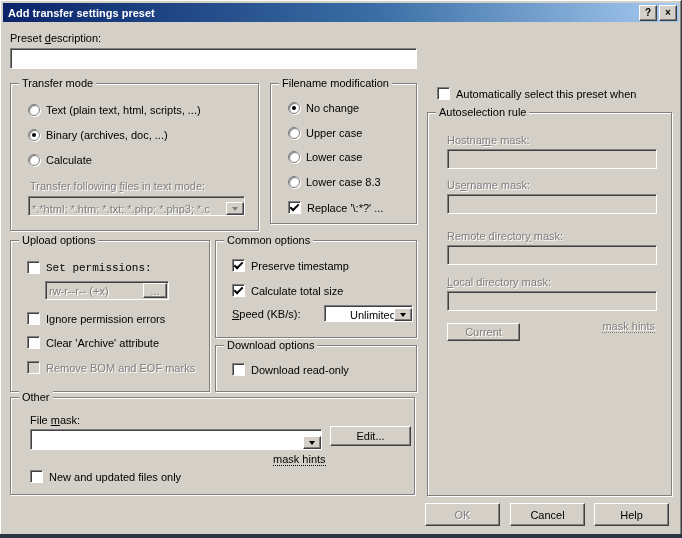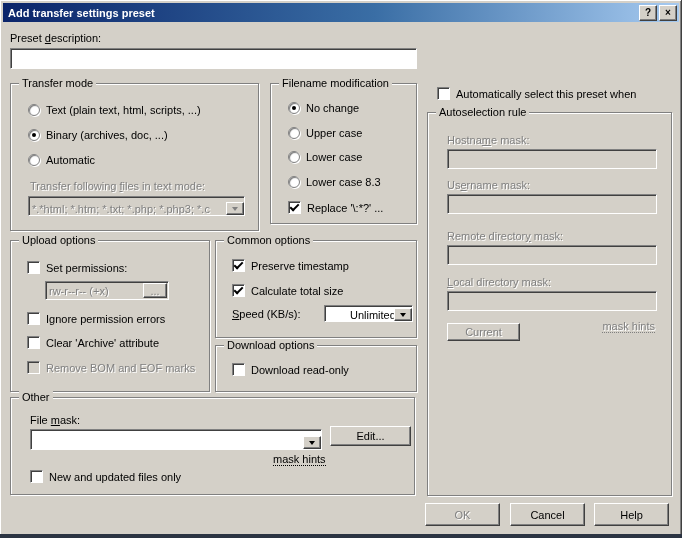--- a/index.html
+++ b/index.html
@@ -89,21 +89,21 @@
     <div class="row" style="left:17px;top:20px;">
       <span class="rb"></span>
       <span>Text (plain text, html, scripts, ...)</span>
     </div>
     <div class="row" style="left:17px;top:45px;">
       <span class="rb checked"></span>
       <span>Binary (archives, doc, ...)</span>
     </div>
     <div class="row" style="left:17px;top:70px;">
       <span class="rb"></span>
-      <span>Automatic</span>
+      <span>Calculate</span>
     </div>
     <span class="lbl dis" style="left:19px;top:96px;">Transfer following <u>f</u>iles in text mode:</span>
     <div class="combo dis-field" style="left:17px;top:112px;width:217px;height:20px;">
       <span class="ctext">*.*html; *.htm; *.txt; *.php; *.php3; *.c</span>
       <span class="combo-btn">
           <span class="arrow"></span>
         </span>
     </div>
   </div>
 
@@ -126,21 +126,21 @@
       <span>Lower case 8.3</span>
     </div>
     <div class="row" style="left:17px;top:117px;">
       <span class="cb checked"></span>
       <span>Replace '\:*?' ...</span>
     </div>
   </div>
 
   <div class="group" style="left:10px;top:240px;width:198px;height:150px;">
     <span class="legend">Upload options</span>
-    <div class="row" style="left:16px;top:20px;">
+    <div class="row" style="left:16px;top:20px;font-family:Liberation Mono, monospace;">
       <span class="cb"></span>
       <span>Set permissions:</span>
     </div>
     <div class="tfield dis-field" style="left:34px;top:40px;width:124px;height:19px;">
       <input disabled="" value="rw-r--r-- (+x)" style="">
       <div class="btn dis" style="position:static;width:24px;height:15px;margin-right:1px;flex:0 0 auto;">...</div>
     </div>
     <div class="row" style="left:16px;top:71px;">
       <span class="cb"></span>
       <span>Ignore permission errors</span>

